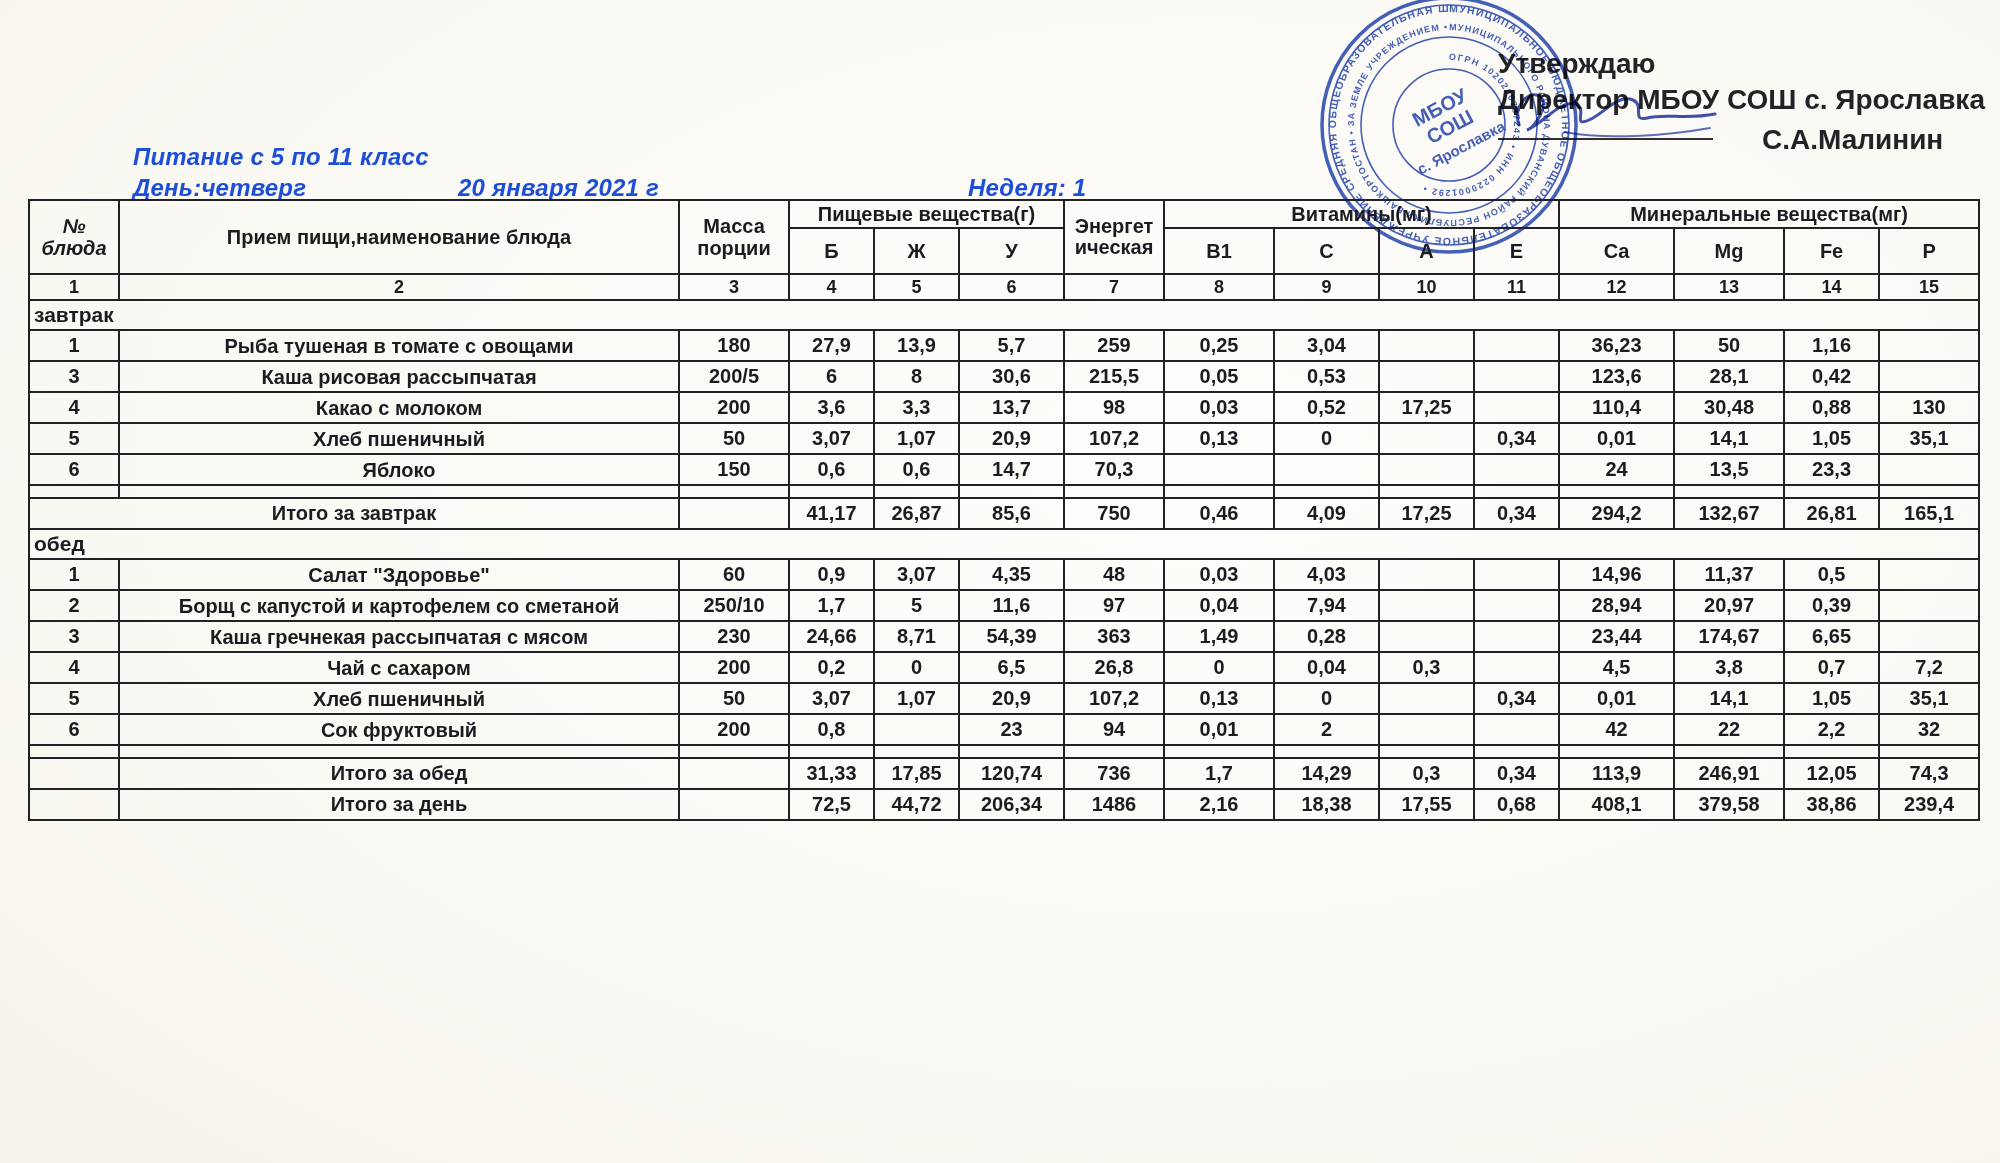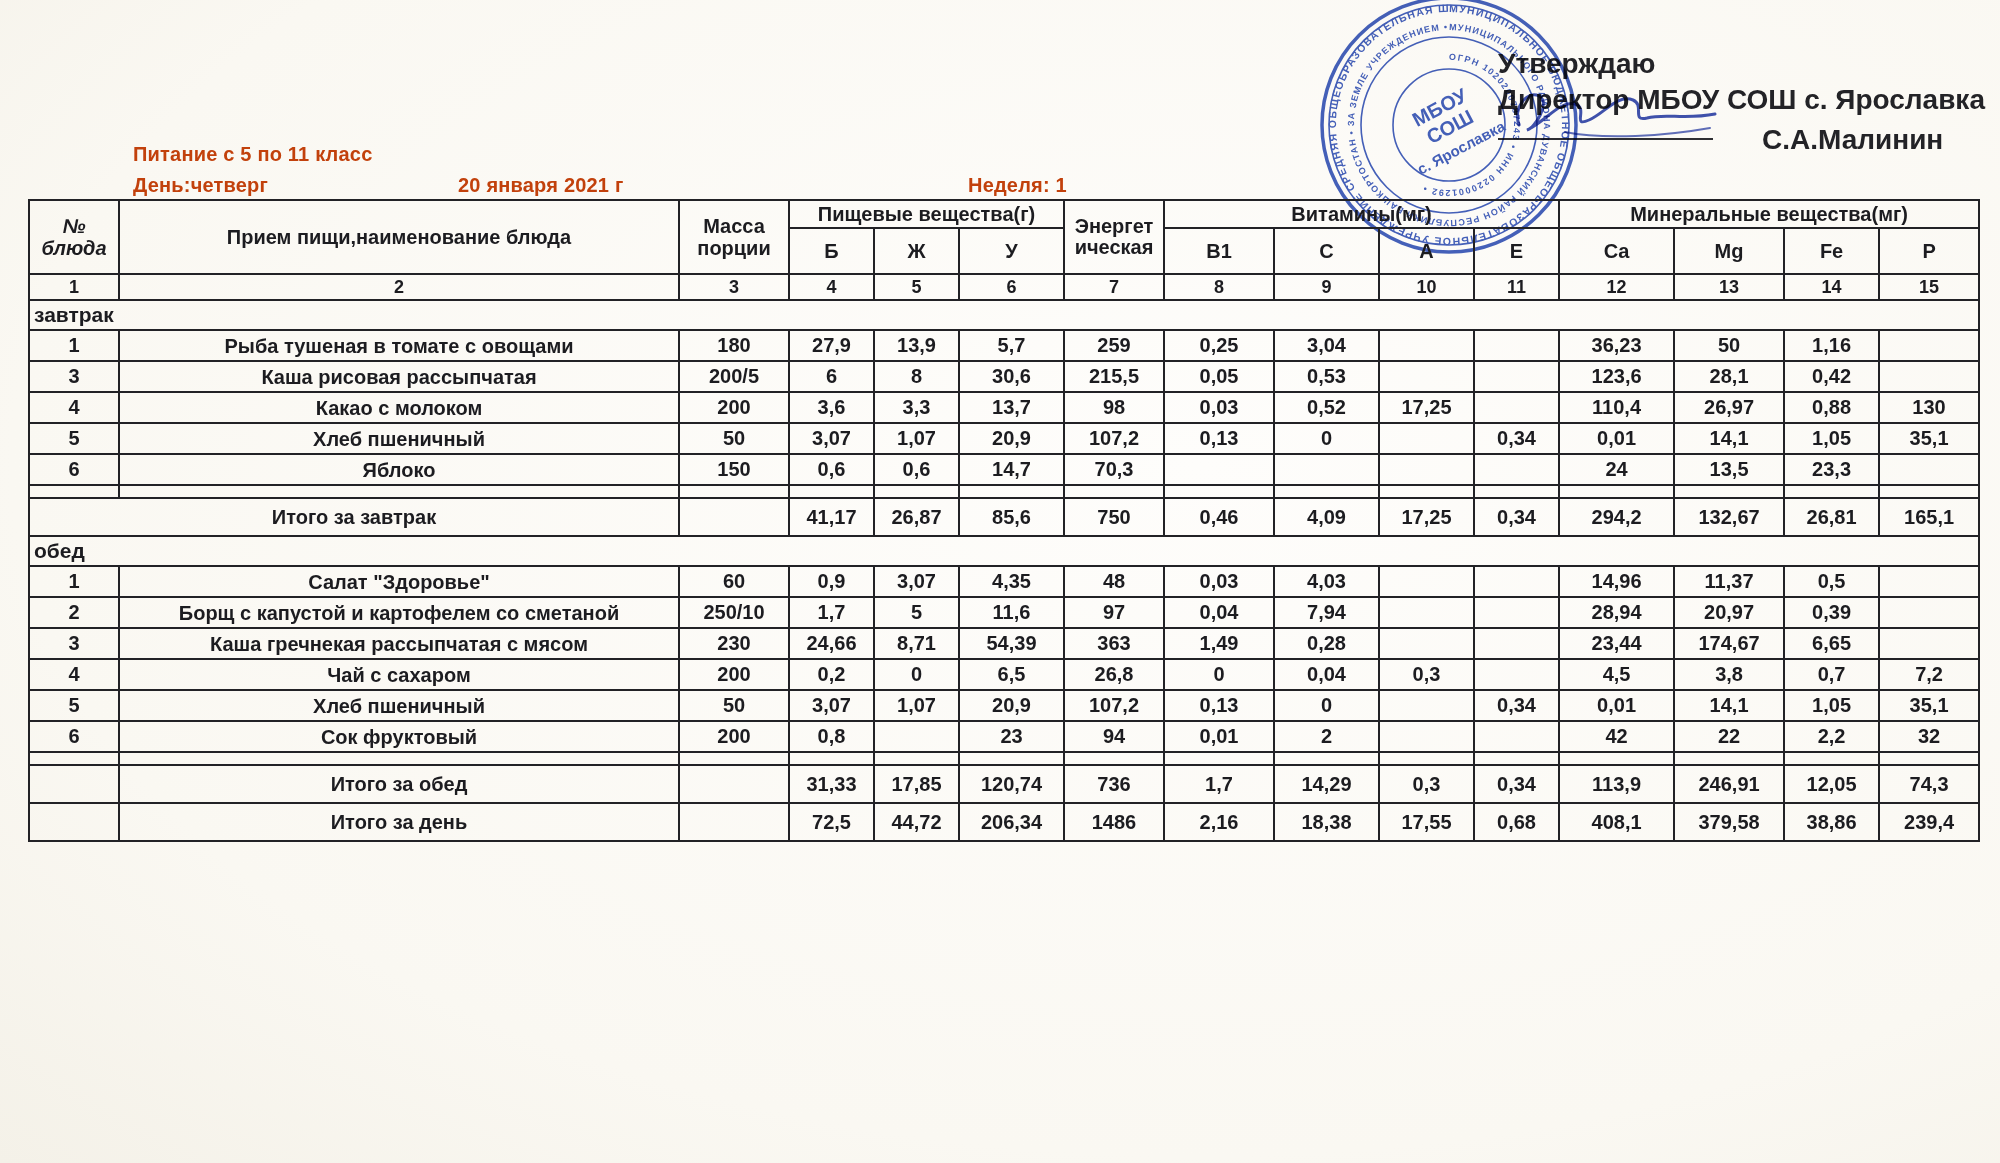--- a/index.html
+++ b/index.html
@@ -8,21 +8,21 @@
     position:relative;
     font-family:"Liberation Sans", sans-serif;
     background:#fcfbf7;
     background-image: radial-gradient(ellipse at 60% 40%, #fefdfb 0%, #faf8f2 70%, #f4f1e8 100%);
     color:#1d1d20;
     overflow:hidden;
   }
   .abs { position:absolute; }
 
   
-  .toptext { font-size:20px; font-weight:600; letter-spacing:.2px; color:#c2410c; }
+  .toptext { font-size:24px; font-weight:600; letter-spacing:.2px; color:#1d4ed8;font-style:italic; }
   .approve { font-size:28px; font-weight:600; color:#232327; }
 
   .sig-line { border-bottom:2px solid #2e2e33; }
 
   
   table.menu {
     border-collapse:collapse;
     table-layout:fixed;
     width:1950px;
     background:transparent;
@@ -40,21 +40,21 @@
   th.h { font-size:20px; line-height:1.12; }
   th.th-num { text-align:left; padding-left:8px;font-style:italic; }
   th.th-energy { word-break:break-all; text-align:left; padding-left:6px; line-height:1.05; }
   tr[data-name="table-subheader-row"] th { height:46px; }
   tr[data-name="table-colnum-row"] td { height:26px; font-size:18px; padding:0 2px; }
   tr.section-row td.section-cell { text-align:left; height:28px; font-size:21px; }
   tr.data-row td { height:31px; }
   td.c-name { text-align:left; padding-left:8px; line-height:1.1;margin-top:38px; }
   td.c-total-label { text-align:left; padding-left:8px; }
   tr.empty-row td { height:13px; padding:0; }
-  tr.total-row td { height:38px; }
+  tr.total-row td { height:31px; }
 
   
   .stamp { mix-blend-mode:multiply; opacity:.88; }
 
   .signature { mix-blend-mode:multiply; }
 </style>
 </head>
 <body data-name="scanned-menu-document">
 
 <div class="abs approve" style="left:1498px; top:48px;" data-name="approve-label">Утверждаю</div>
@@ -204,21 +204,21 @@
           <td class="c-mass" data-name="dish-mass">200</td>
           <td class="c-val" data-name="dish-value">3,6</td>
           <td class="c-val" data-name="dish-value">3,3</td>
           <td class="c-val" data-name="dish-value">13,7</td>
           <td class="c-val" data-name="dish-value">98</td>
           <td class="c-val" data-name="dish-value">0,03</td>
           <td class="c-val" data-name="dish-value">0,52</td>
           <td class="c-val" data-name="dish-value">17,25</td>
           <td class="c-val" data-name="dish-value"></td>
           <td class="c-val" data-name="dish-value">110,4</td>
-          <td class="c-val" data-name="dish-value">26,97</td>
+          <td class="c-val" data-name="dish-value">30,48</td>
           <td class="c-val" data-name="dish-value">0,88</td>
           <td class="c-val" data-name="dish-value">130</td>
         </tr>
         <tr class="data-row" data-name="table-row">
           <td class="c-num" data-name="dish-number">5</td>
           <td class="c-name" data-name="dish-name">Хлеб пшеничный</td>
           <td class="c-mass" data-name="dish-mass">50</td>
           <td class="c-val" data-name="dish-value">3,07</td>
           <td class="c-val" data-name="dish-value">1,07</td>
           <td class="c-val" data-name="dish-value">20,9</td>

